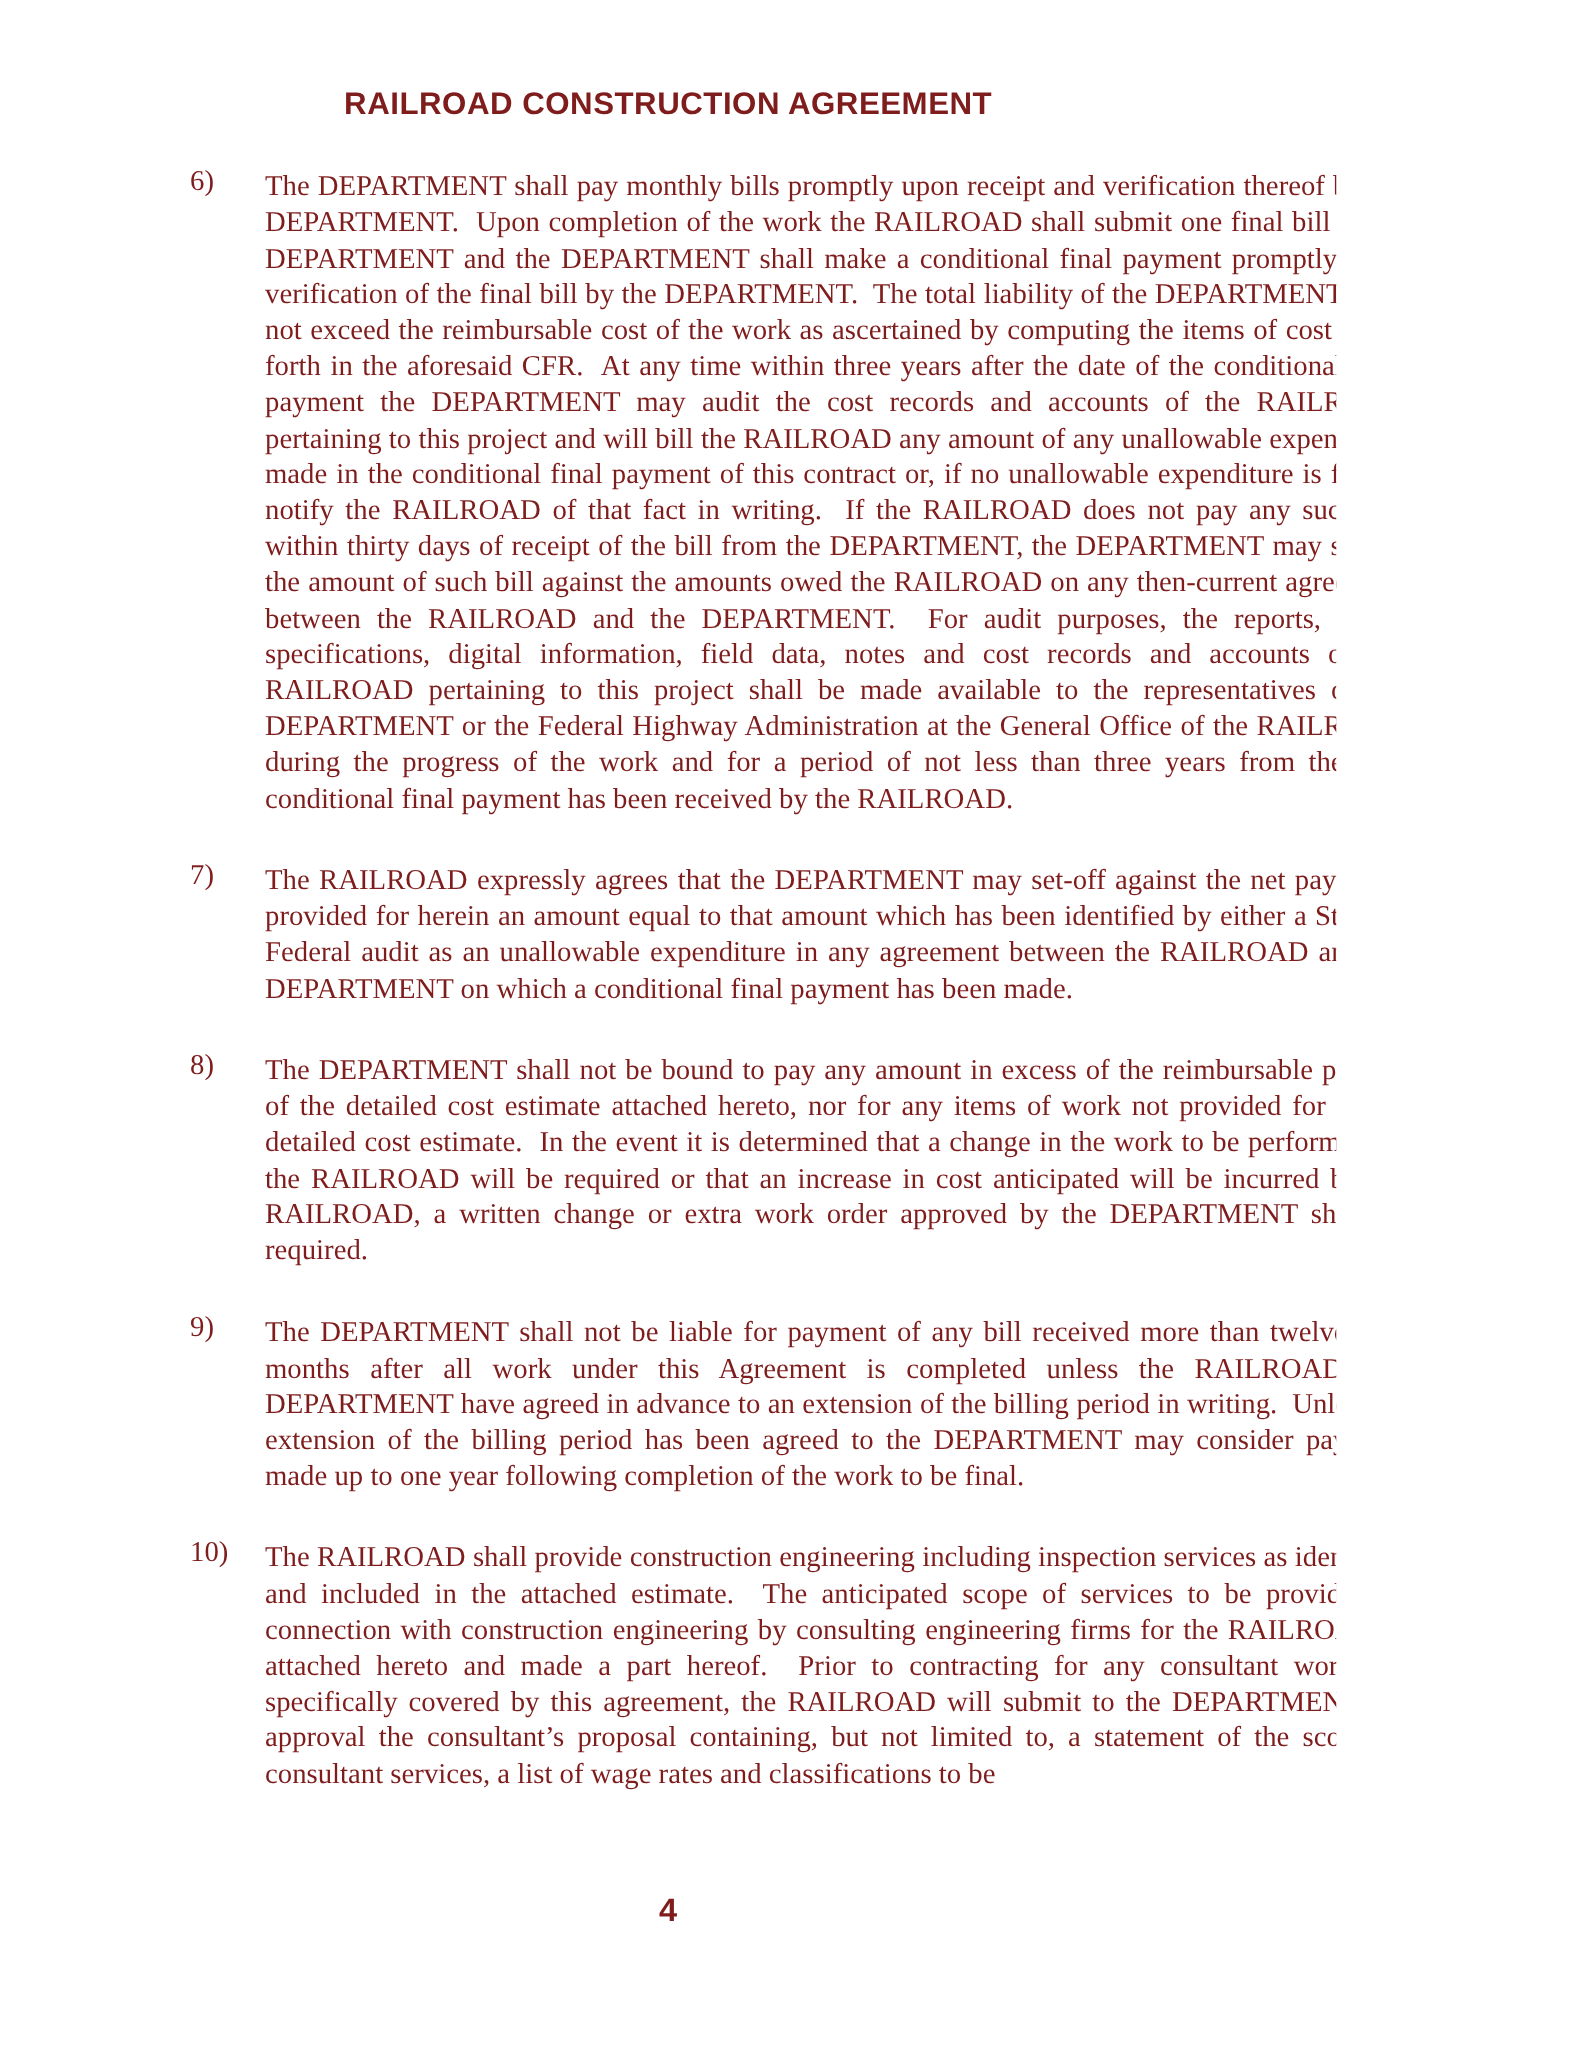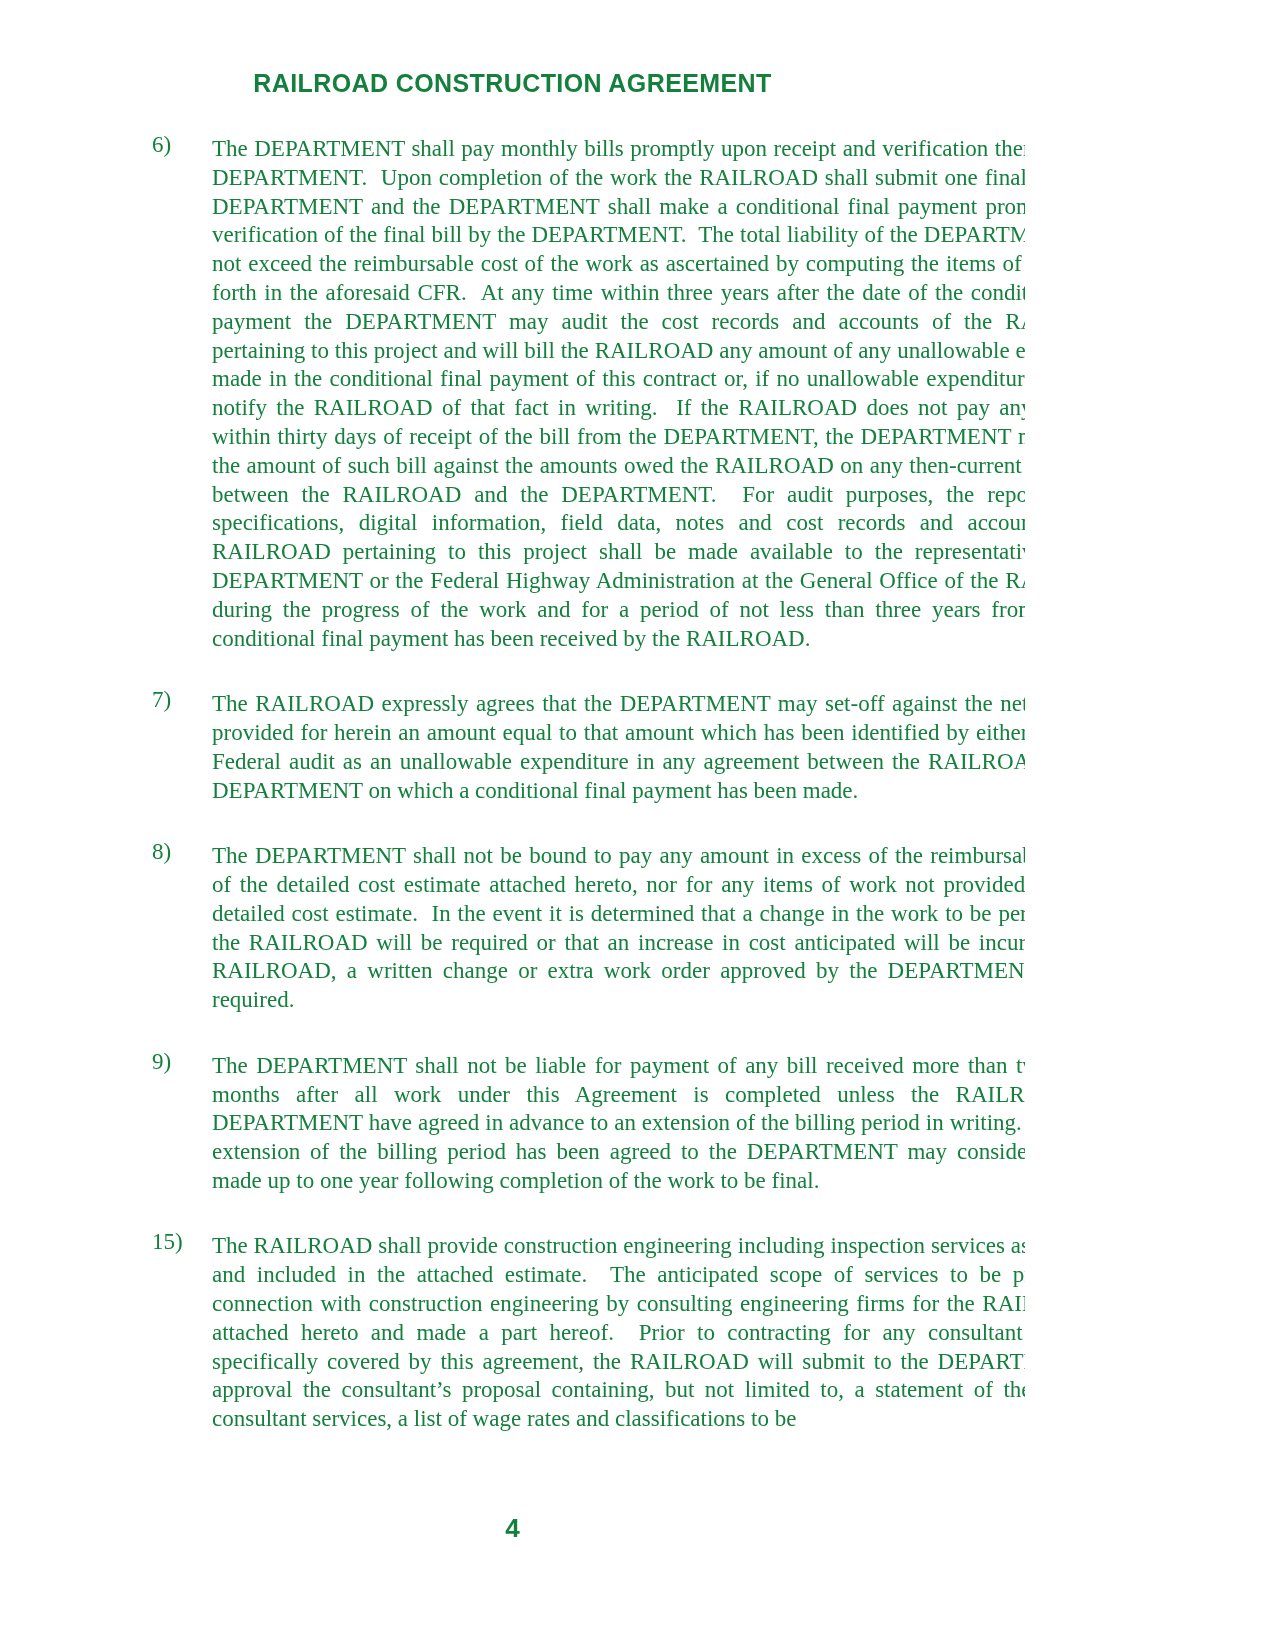--- a/index.html
+++ b/index.html
@@ -5,23 +5,24 @@
   html, body {
     margin: 0;
     padding: 0;
     background: #ffffff;
   }
   .page {
     position: relative;
     width: 1025px;
     height: 1650px;
     background: #ffffff;
-    color: #15803d;
+    color: #7f1d1d;
     font-family: "Liberation Serif", serif;
     overflow: hidden;
+    padding-left: 44px;
   }
   .doc-title {
     position: absolute;
     top: 69px;
     left: 0;
     width: 100%;
     margin: 0;
     text-align: center;
     font-family: "Liberation Sans", sans-serif;
     font-weight: bold;
@@ -86,21 +87,21 @@
       <span class="clause-num">8)</span>
       <p class="clause-text">The DEPARTMENT shall not be bound to pay any amount in excess of the reimbursable portion of the detailed cost estimate attached hereto, nor for any items of work not provided for in the detailed cost estimate.  In the event it is determined that a change in the work to be performed by the RAILROAD will be required or that an increase in cost anticipated will be incurred by the RAILROAD, a written change or extra work order approved by the DEPARTMENT shall be required.</p>
     </section>
 
     <section class="clause">
       <span class="clause-num">9)</span>
       <p class="clause-text">The DEPARTMENT shall not be liable for payment of any bill received more than twelve (12) months after all work under this Agreement is completed unless the RAILROAD and DEPARTMENT have agreed in advance to an extension of the billing period in writing.  Unless an extension of the billing period has been agreed to the DEPARTMENT may consider payment made up to one year following completion of the work to be final.</p>
     </section>
 
     <section class="clause">
-      <span class="clause-num">15)</span>
+      <span class="clause-num">10)</span>
       <p class="clause-text">The RAILROAD shall provide construction engineering including inspection services as identified and included in the attached estimate.  The anticipated scope of services to be provided in connection with construction engineering by consulting engineering firms for the RAILROAD is attached hereto and made a part hereof.  Prior to contracting for any consultant work not specifically covered by this agreement, the RAILROAD will submit to the DEPARTMENT for approval the consultant’s proposal containing, but not limited to, a statement of the scope of consultant services, a list of wage rates and classifications to be</p>
     </section>
 
   </main>
 
   <div class="page-number">4</div>
 
 </div>
 
 </body></html>

